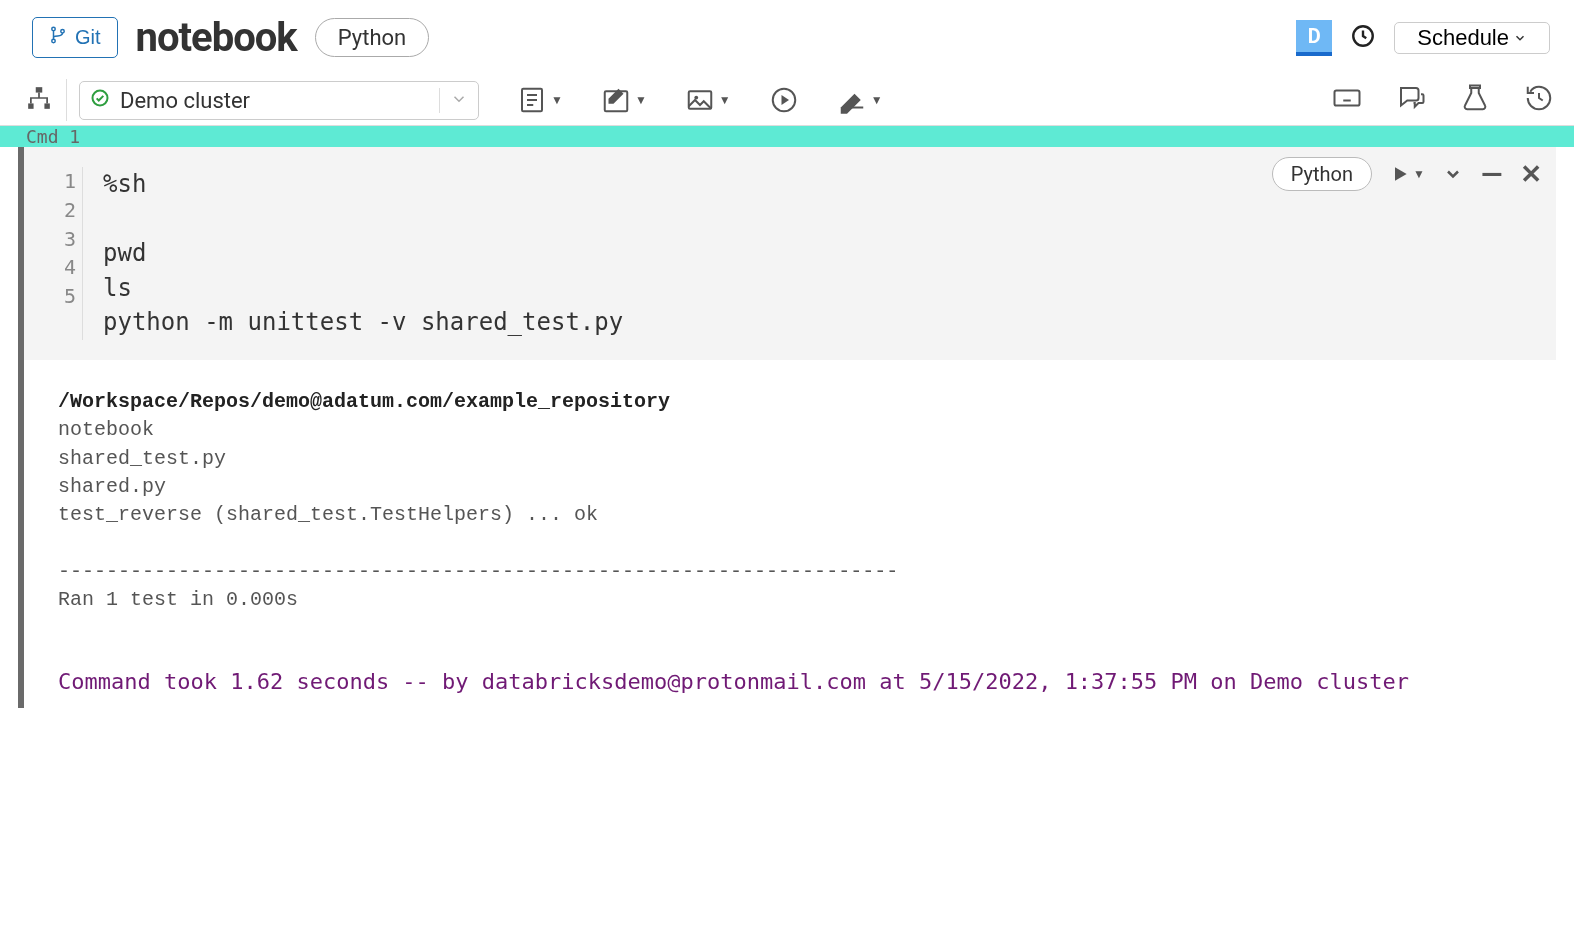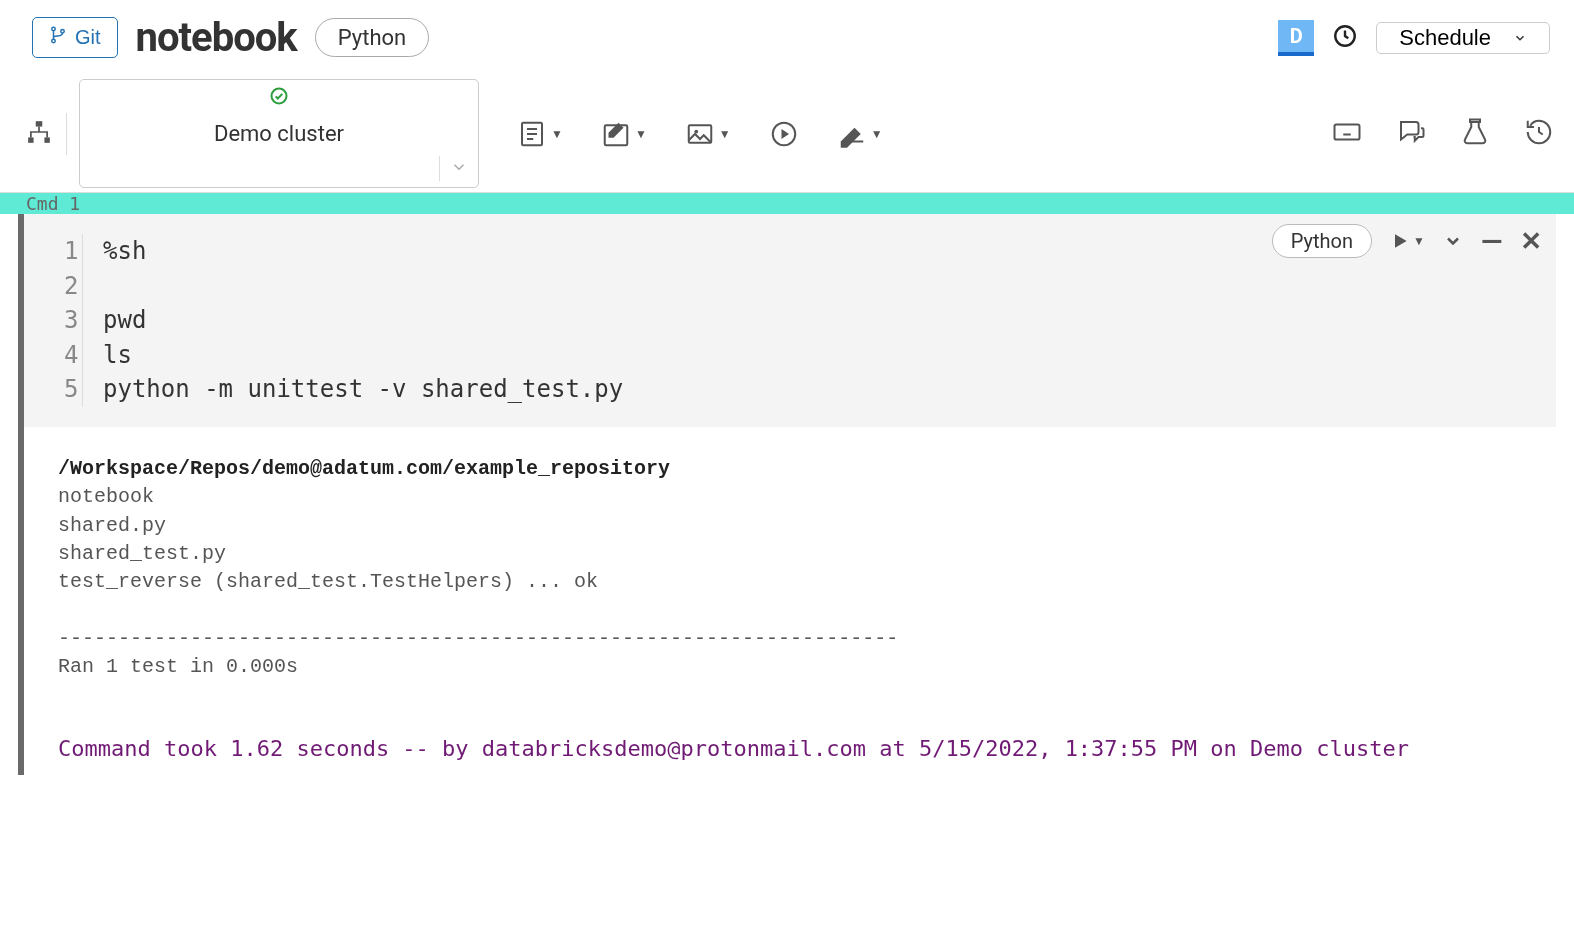--- a/index.html
+++ b/index.html
@@ -3,44 +3,44 @@
 <meta charset="utf-8">
 <style>
 * { box-sizing: border-box; margin: 0; padding: 0; }
 body { font-family: -apple-system, BlinkMacSystemFont, "Segoe UI", Roboto, sans-serif; background: #fff; color: #333; font-size: 16px; }
 .topbar { display: flex; align-items: center; padding: 14px 24px 14px 32px; gap: 18px; }
 .git-btn { border: 1px solid #2272b4; color: #2272b4; background: #fff; border-radius: 5px; padding: 8px 16px; font-size: 20px; display: flex; align-items: center; gap: 8px; cursor: pointer; }
 .notebook-title { font-size: 40px; font-weight: 700; letter-spacing: -1px; }
 .lang-pill { border: 1px solid #aaa; border-radius: 24px; padding: 6px 22px; font-size: 22px; color: #333; }
 .spacer { flex: 1; }
 .user-badge { width: 36px; height: 36px; background: #6fb8f5; color: #fff; display: flex; align-items: center; justify-content: center; font-weight: 700; font-size: 20px; border-bottom: 4px solid #196acc; }
-.schedule-btn { border: 1px solid #ccc; border-radius: 5px; padding: 2px 22px; font-size: 22px; display: flex; align-items: center; gap: 22px; cursor: pointer; background: #fff; }
+.schedule-btn { border: 1px solid #ccc; border-radius: 5px; padding: 2px 22px; font-size: 22px; display: flex; align-items: center; gap: 4px; cursor: pointer; background: #fff; }
 .clock-icon svg { width: 26px; height: 26px; }
 
 .toolbar { display: flex; align-items: center; padding: 4px 20px; border-bottom: 1px solid #ddd; gap: 0; }
 .tree-icon { padding: 6px 14px 6px 6px; border-right: 1px solid #ddd; margin-right: 12px; }
-.cluster-select { display: flex; align-items: center; border: 1px solid #ccc; border-radius: 5px; padding: 6px 10px; gap: 10px; font-size: 22px; width: 400px; cursor: pointer; flex-direction: column; }
+.cluster-select { display: flex; align-items: center; border: 1px solid #ccc; border-radius: 5px; padding: 6px 10px; gap: 10px; font-size: 22px; width: 400px; cursor: pointer; }
 .cluster-select .dd { margin-left: auto; color:#aaa; border-left: 1px solid #ddd; padding-left:10px;}
 .status-dot { color: #2e9e3f; font-size: 20px; }
 .tool-group { display: flex; gap: 38px; margin-left: 38px; }
 .tool-item { display: flex; align-items: center; gap: 4px; cursor: pointer; color: #555; }
 .tool-item svg { width: 30px; height: 30px; stroke: #555; fill: none; stroke-width: 1.6; }
 .caret-down { font-size: 12px; color: #555; }
 .right-tools { display: flex; gap: 34px; margin-left: auto; }
 .right-tools svg { width: 30px; height: 30px; stroke:#555; fill:none; stroke-width:1.6; }
 
 .cmd-label { font-family: ui-monospace, "SFMono-Regular", Menlo, monospace; font-size: 18px; color: #666; padding: 0 0 0 26px; background:#5eead4; }
 
 .cell { margin: 0 18px 18px 18px; border-left: 6px solid #6a6a6a; position: relative; }
 .cell-toolbar { position: absolute; top: 10px; right: 14px; display:flex; align-items:center; gap: 18px; z-index:2;}
 .cell-lang-pill { border:1px solid #bbb; border-radius:18px; padding:4px 18px; font-size:20px; background:#fff;}
 .cell-tool-icon { color:#555; font-size:22px; cursor:pointer; display:flex; align-items:center; gap:3px;}
 
 .code-area { background:#f4f4f4; display:flex; padding: 20px 0 20px 0;}
-.gutter { width: 44px; text-align:right; padding-right:18px; border-right:1px solid #ddd; font-family: ui-monospace, Menlo, monospace; font-size:24px; color:#888; line-height:1.44;padding-left:40px;}
+.gutter { width: 44px; text-align:right; padding-right:18px; border-right:1px solid #ddd; font-family: ui-monospace, Menlo, monospace; font-size:20px; color:#888; line-height:1.44;padding-left:40px;}
 .code { padding-left: 20px; font-family: ui-monospace, Menlo, monospace; font-size:24px; color:#333; line-height:1.44; white-space:pre;}
 
 .output { padding: 28px 0 8px 34px; font-family: Liberation Mono, monospace; font-size:20px; line-height:1.42; color:#555;}
 .output .bold-line { font-weight:700; color:#222; }
 .status-line { padding: 18px 0 14px 34px; font-family: ui-monospace, Menlo, monospace; font-size:22px; color:#701a75;}
 </style>
 </head>
 <body>
 
 <div class="topbar">
@@ -185,22 +185,22 @@
     <div class="code"><span>%sh</span>
 <span></span>
 <span>pwd</span>
 <span>ls</span>
 <span>python -m unittest -v shared_test.py</span></div>
   </div>
 
   <div class="output">
 <div class="bold-line">/Workspace/Repos/demo@adatum.com/example_repository</div>
 <div>notebook</div>
+<div>shared_test.py</div>
 <div>shared.py</div>
-<div>shared_test.py</div>
 <div>test_reverse (shared_test.TestHelpers) ... ok</div>
 <div>&nbsp;</div>
 <div>----------------------------------------------------------------------</div>
 <div>Ran 1 test in 0.000s</div>
 <div>&nbsp;</div>
   </div>
 
   <div class="status-line">Command took 1.62 seconds -- by databricksdemo@protonmail.com at 5/15/2022, 1:37:55 PM on Demo cluster</div>
 </div>
 

